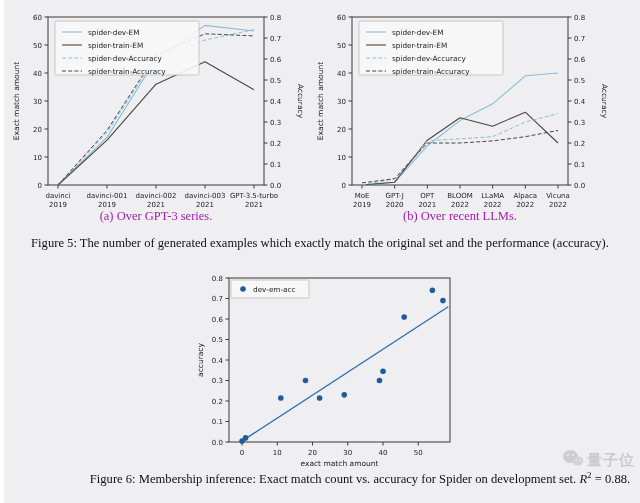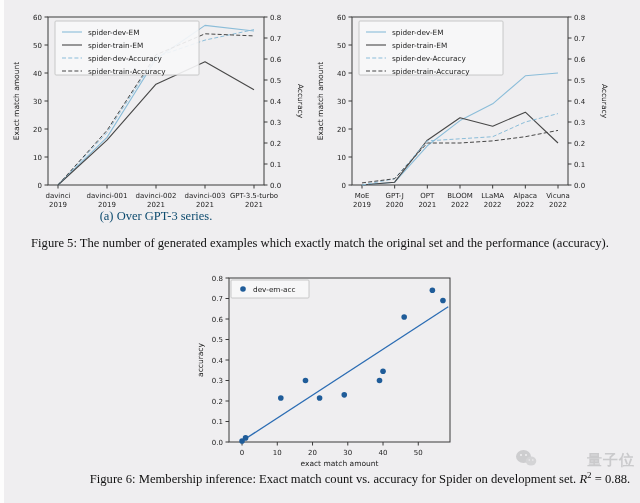--- a/index.html
+++ b/index.html
@@ -7,34 +7,34 @@
     position:relative;width:640px;height:503px;overflow:hidden;
     background:#efeef0;
     font-family:"DejaVu Sans",sans-serif;
   }
   .edge-strip{position:absolute;left:0;top:0;width:4px;height:503px;background:#fdfdfd;}
   .chart{position:absolute;}
   .chart svg{overflow:visible;display:block;}
   .subcap{
     position:absolute;width:296px;text-align:center;
     font-family:"Liberation Serif","DejaVu Serif",serif;
-    font-size:12.5px;color:#0c4a6e;
+    font-size:12.5px;color:#a21caf;
   }
   .figcap{
     position:absolute;left:0;width:640px;text-align:center;
     font-family:"Liberation Serif","DejaVu Serif",serif;
     font-size:12.6px;color:#111;
   }
   .figcap sup{font-size:9px;}
   .figcap i{font-family:"Liberation Serif","DejaVu Serif",serif;}
   .watermark{
     position:absolute;right:5px;top:449px;width:120px;
     text-align:right;color:#c7c7c9;z-index:5;line-height:1.15;
   }
-  .wm-row1{display:flex;align-items:center;justify-content:space-between;gap:3px;}
+  .wm-row1{display:flex;align-items:center;justify-content:flex-end;gap:3px;}
   .wm-brand{font-size:15px;font-weight:bold;letter-spacing:1px;opacity:.9;}
   .wm-community{font-size:11.5px;letter-spacing:.5px;opacity:.85;}
 </style>
 </head>
 <body>
 
 <div class="page">
   <div class="edge-strip"></div>
 
   <div id="chartA" class="chart" style="left:8px;top:7px;">
@@ -172,20 +172,21 @@
         <line x1="54" y1="38" x2="74" y2="38" stroke="#474747" stroke-width="1.1"></line>
         <text x="80" y="40.6" font-size="7.3" fill="#1c1c1c" text-anchor="start" font-family="&quot;DejaVu Sans&quot;,sans-serif">spider-train-EM</text>
         <line x1="54" y1="51" x2="74" y2="51" stroke="#8bbdd9" stroke-width="1.1" stroke-dasharray="4,2.2"></line>
         <text x="80" y="53.6" font-size="7.3" fill="#1c1c1c" text-anchor="start" font-family="&quot;DejaVu Sans&quot;,sans-serif">spider-dev-Accuracy</text>
         <line x1="54" y1="64" x2="74" y2="64" stroke="#474747" stroke-width="1.1" stroke-dasharray="4,2.2"></line>
         <text x="80" y="66.6" font-size="7.3" fill="#1c1c1c" text-anchor="start" font-family="&quot;DejaVu Sans&quot;,sans-serif">spider-train-Accuracy</text>
       </svg>
     </div>
 
   <div class="subcap" style="left:8px;top:209px;">(a) Over GPT-3 series.</div>
+  <div class="subcap" style="left:312px;top:209px;">(b) Over recent LLMs.</div>
 
   <div class="figcap" style="top:236px;">Figure 5: The number of generated examples which exactly match the original set and the performance (accuracy).</div>
 
   <div id="chartC" class="chart" style="left:190px;top:266px;">
       <svg width="300" height="205">
         <rect x="39" y="12" width="221" height="164" fill="none" stroke="#3a3a3a" stroke-width="1"></rect>
         <line x1="35.5" y1="176" x2="39" y2="176" stroke="#3a3a3a" stroke-width="1"></line>
         <text x="33" y="178.6" font-size="7" fill="#1c1c1c" text-anchor="end" font-family="&quot;DejaVu Sans&quot;,sans-serif">0.0</text>
         <line x1="35.5" y1="155.5" x2="39" y2="155.5" stroke="#3a3a3a" stroke-width="1"></line>
         <text x="33" y="158.1" font-size="7" fill="#1c1c1c" text-anchor="end" font-family="&quot;DejaVu Sans&quot;,sans-serif">0.1</text>

